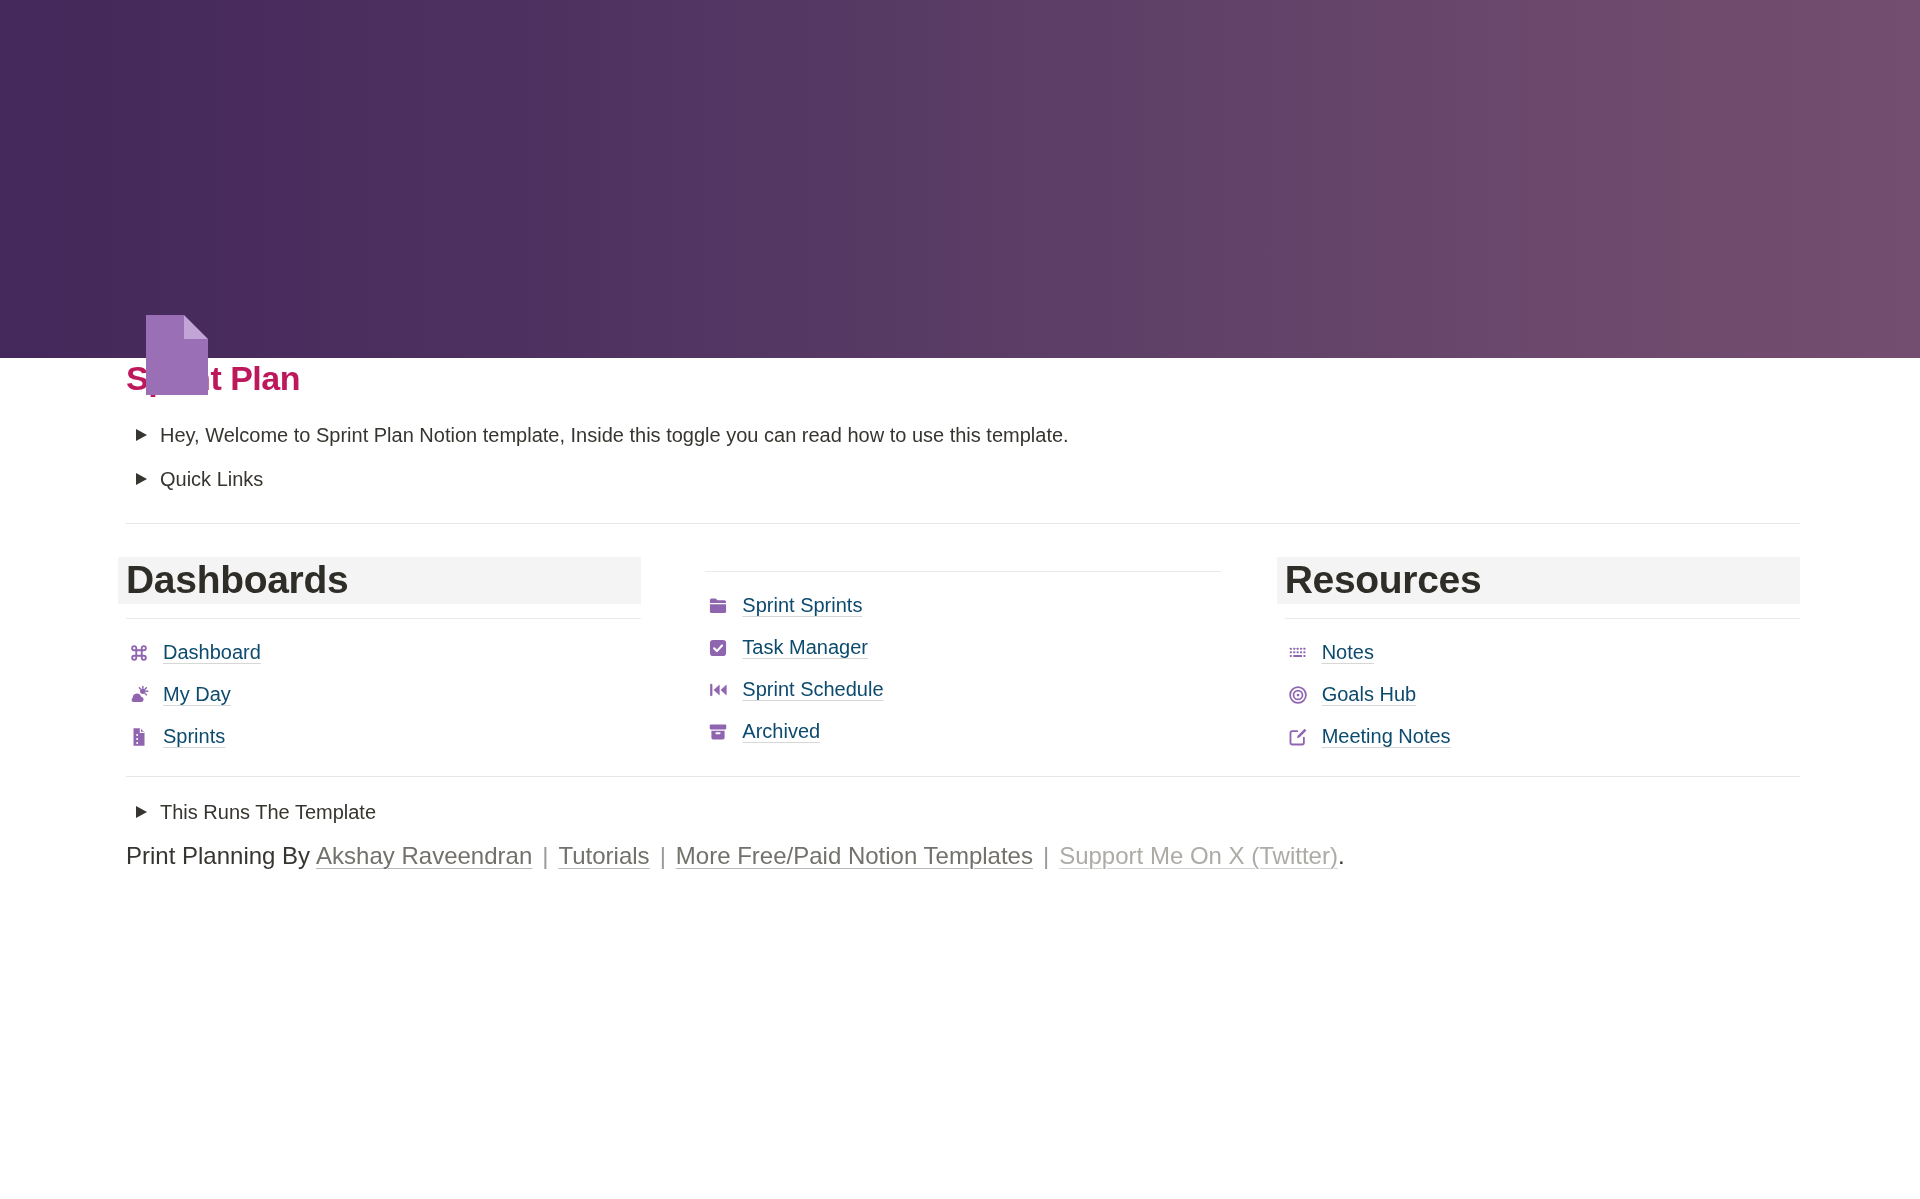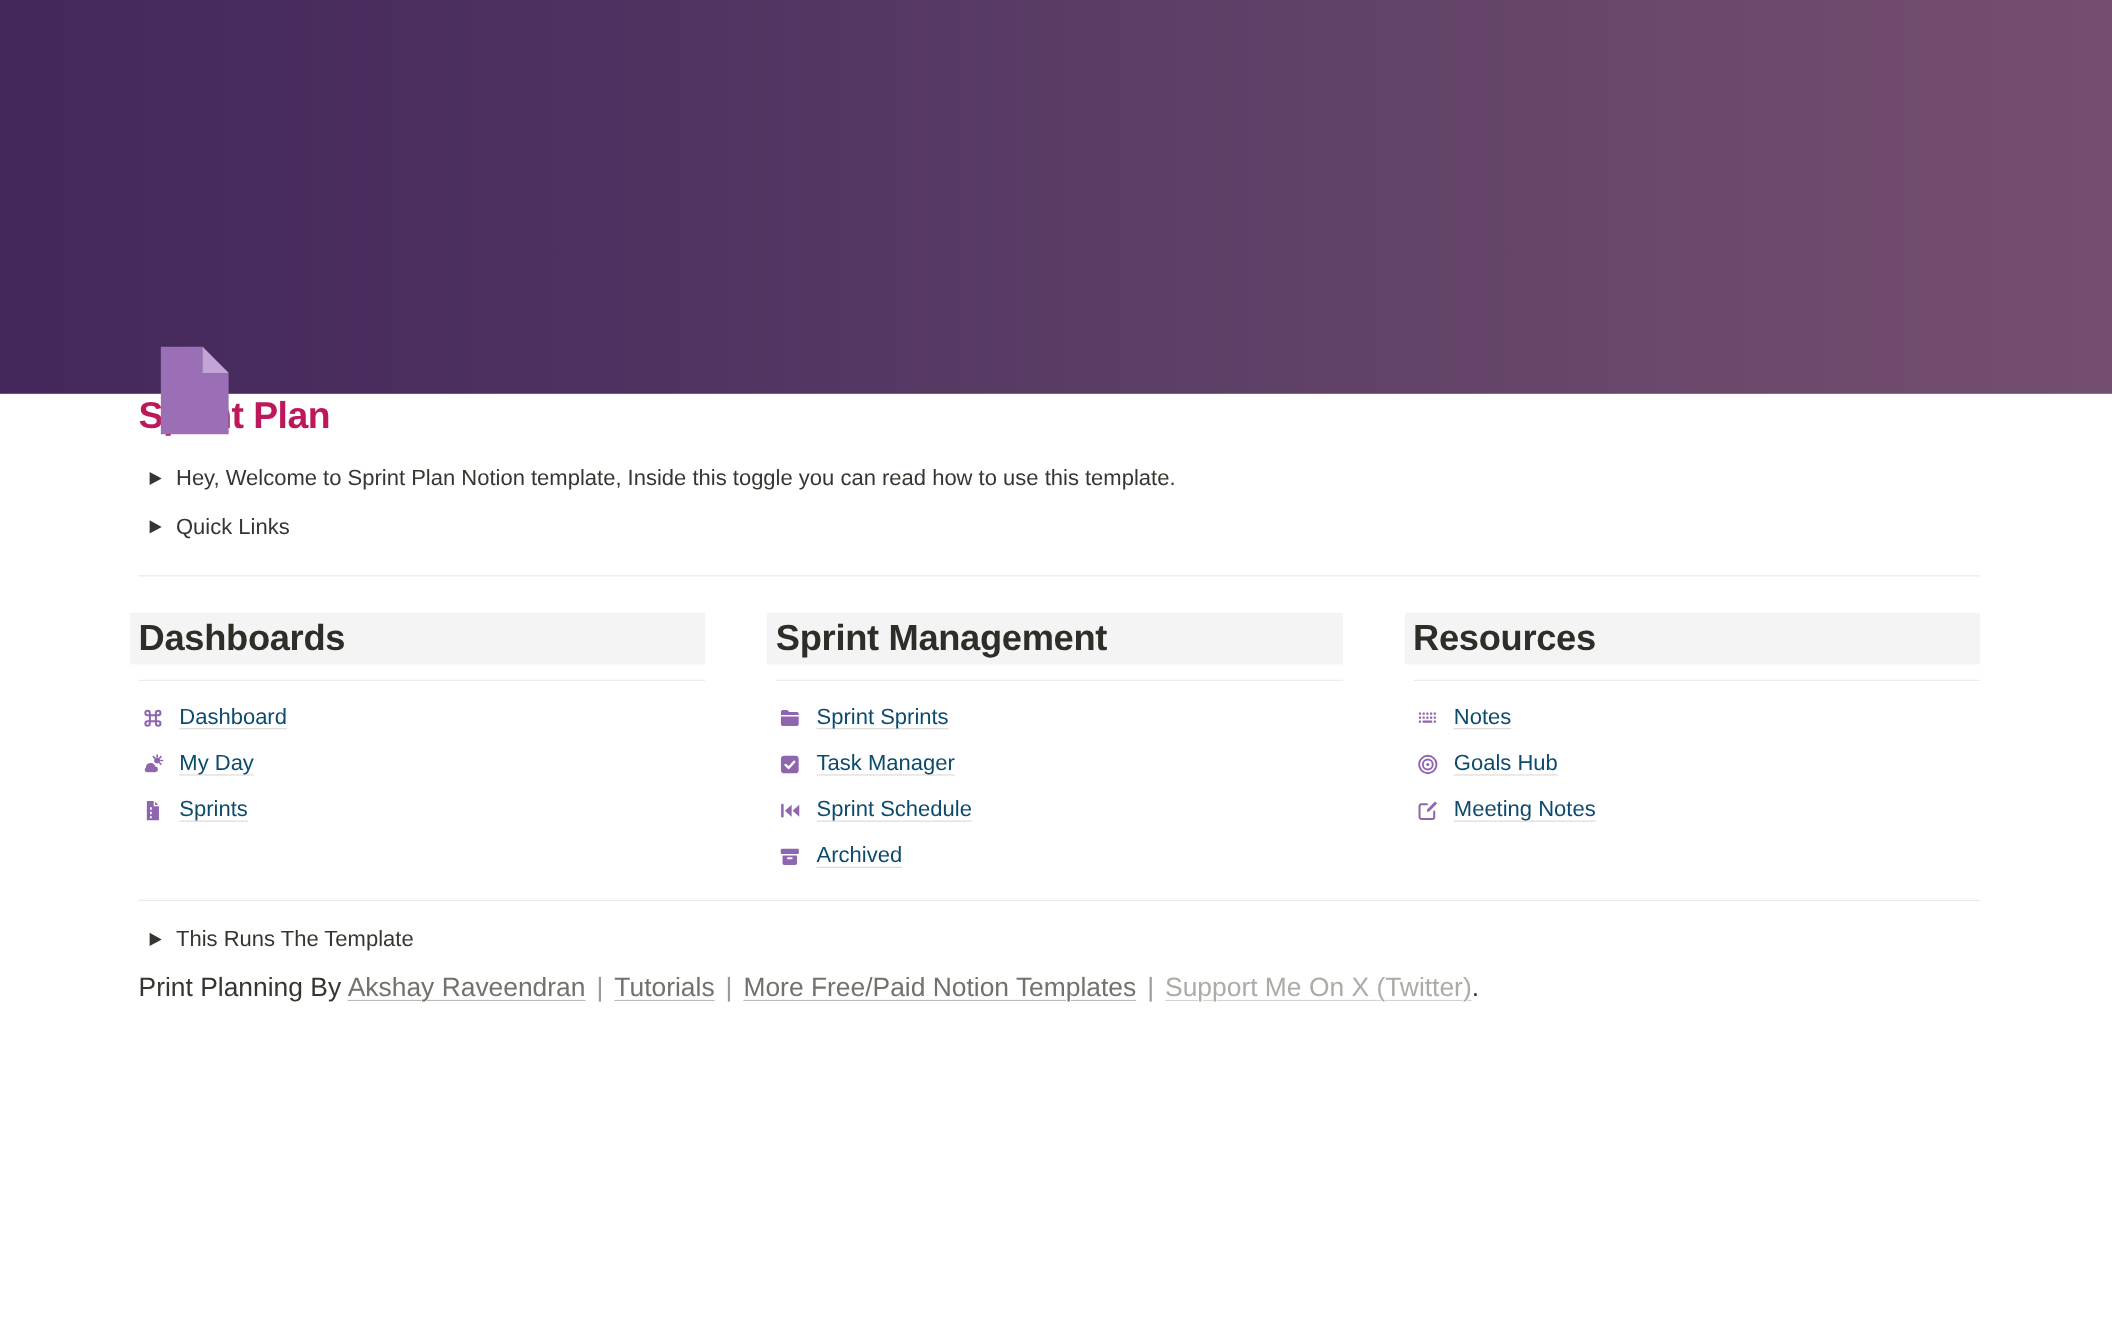--- a/index.html
+++ b/index.html
@@ -47,21 +47,21 @@
   }
   .toggle-label { font-size: 20px; line-height: 1.4; white-space: nowrap; }
 
   .divider { border: none; border-top: 1px solid #E8E7E4; margin: 22px 0 0 0; }
 
   .columns { display: grid; grid-template-columns: repeat(3, 1fr); gap: 64px; margin-top: 33px; }
   .col-header {
     background: #F4F4F5;
     height: 47px;
     display: flex; align-items: center;
-    font-size: 33px; font-weight: 700; letter-spacing: -0.3px;
+    font-size: 39px; font-weight: 700; letter-spacing: -0.3px;
     color: #2F2D28;
     padding: 0 8px; margin-left: -8px;
   }
   .col-divider { border: none; border-top: 1px solid #EBEAE8; margin: 14px 0 0 0; }
 
   .link-list { list-style: none; margin: 13px 0 0 0; padding: 0 0 0 2px; }
   .link-item { display: flex; align-items: center; height: 42px; cursor: pointer; }
   .link-item .icon { width: 22px; height: 22px; color: #9065B0; flex: none; margin-right: 13px; display: block; }
   .link-label {
     font-size: 20px; color: #0c4a6e;
@@ -152,21 +152,20 @@
             <path fill="currentColor" d="M6 2.5 h7.5 L18 7 v14.5 H6 Z"></path>
             <path fill="none" stroke="#ffffff" stroke-width="1.3" d="M13.5 2.5 V7 H18"></path>
             <path fill="none" stroke="#ffffff" stroke-width="1.7" stroke-dasharray="2.4 2" d="M10 8.6 V19.6"></path>
           </svg>
           <span class="link-label">Sprints</span>
         </li>
       </ul>
     </div>
 
     <div class="column">
-      <div class="col-header">Sprint Management</div>
       <hr class="col-divider">
       <ul class="link-list">
         <li class="link-item">
           <svg class="icon" viewBox="0 0 24 24">
             <path fill="currentColor" d="M3.2 5.4 A1.7 1.7 0 0 1 4.9 3.7 h4.5 l2.1 2.1 h7.6 a1.7 1.7 0 0 1 1.7 1.7 v1.3 H3.2 Z"></path>
             <path fill="currentColor" d="M3.2 10.2 H20.8 V18 a1.7 1.7 0 0 1 -1.7 1.7 H4.9 A1.7 1.7 0 0 1 3.2 18 Z"></path>
           </svg>
           <span class="link-label">Sprint Sprints</span>
         </li>
         <li class="link-item">

